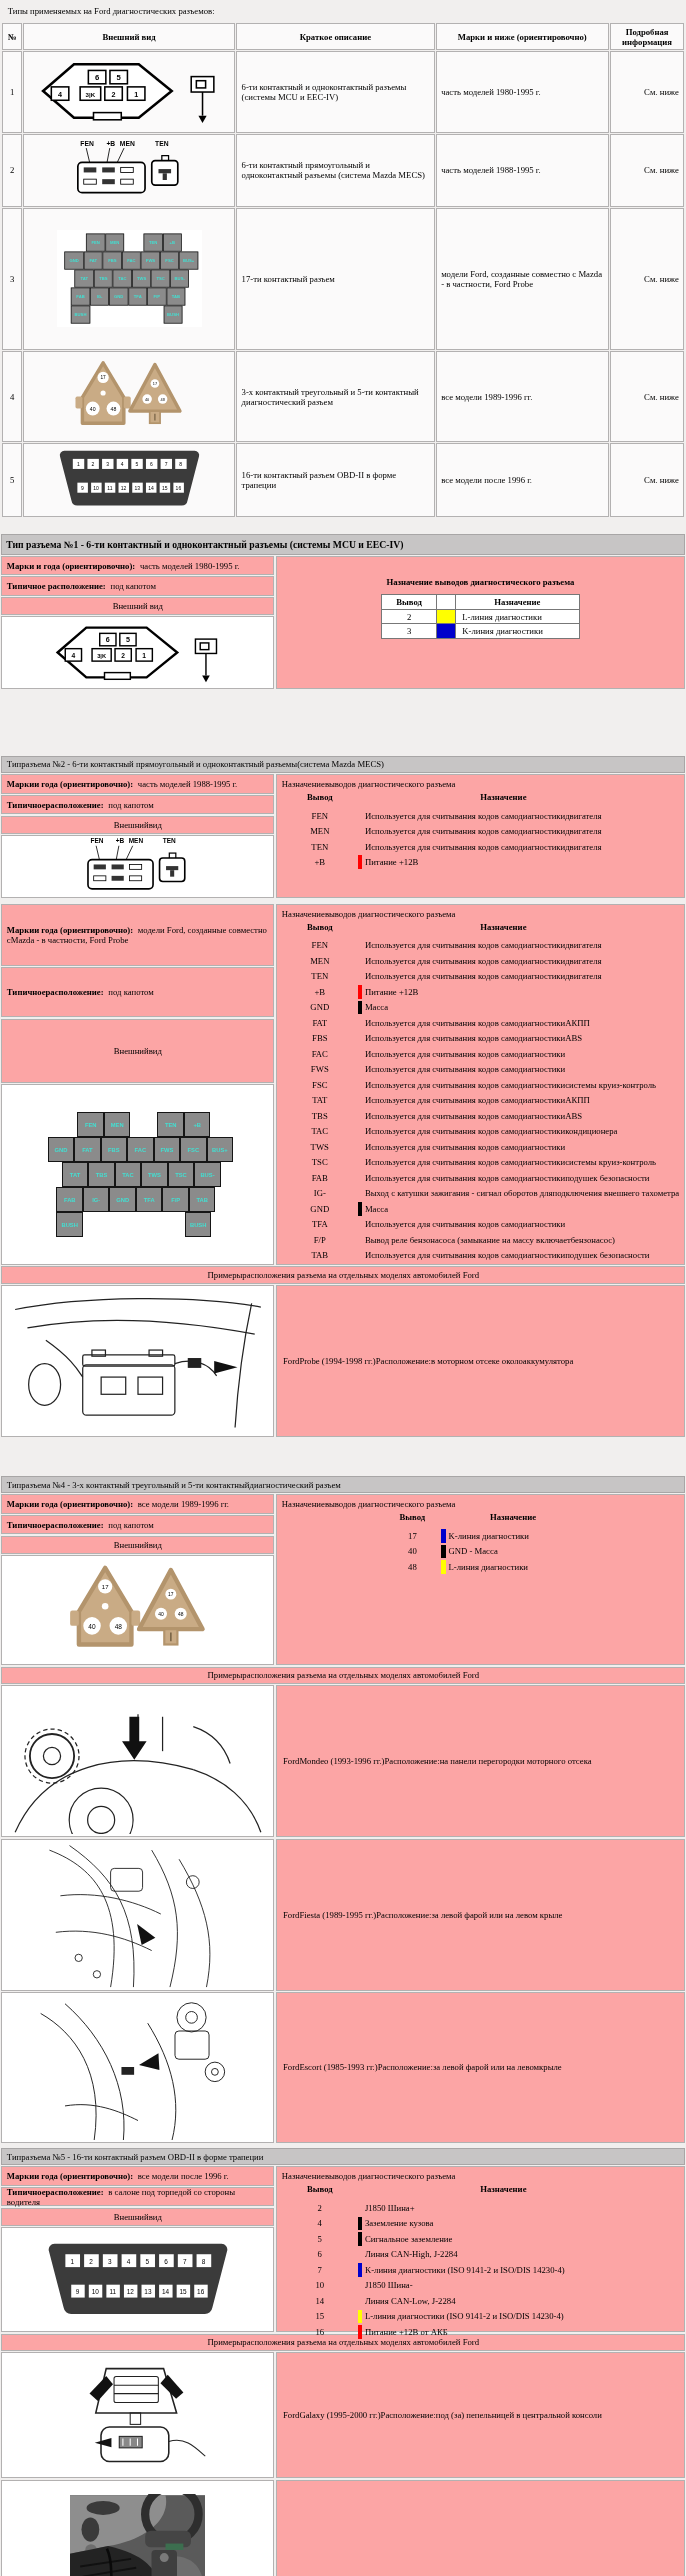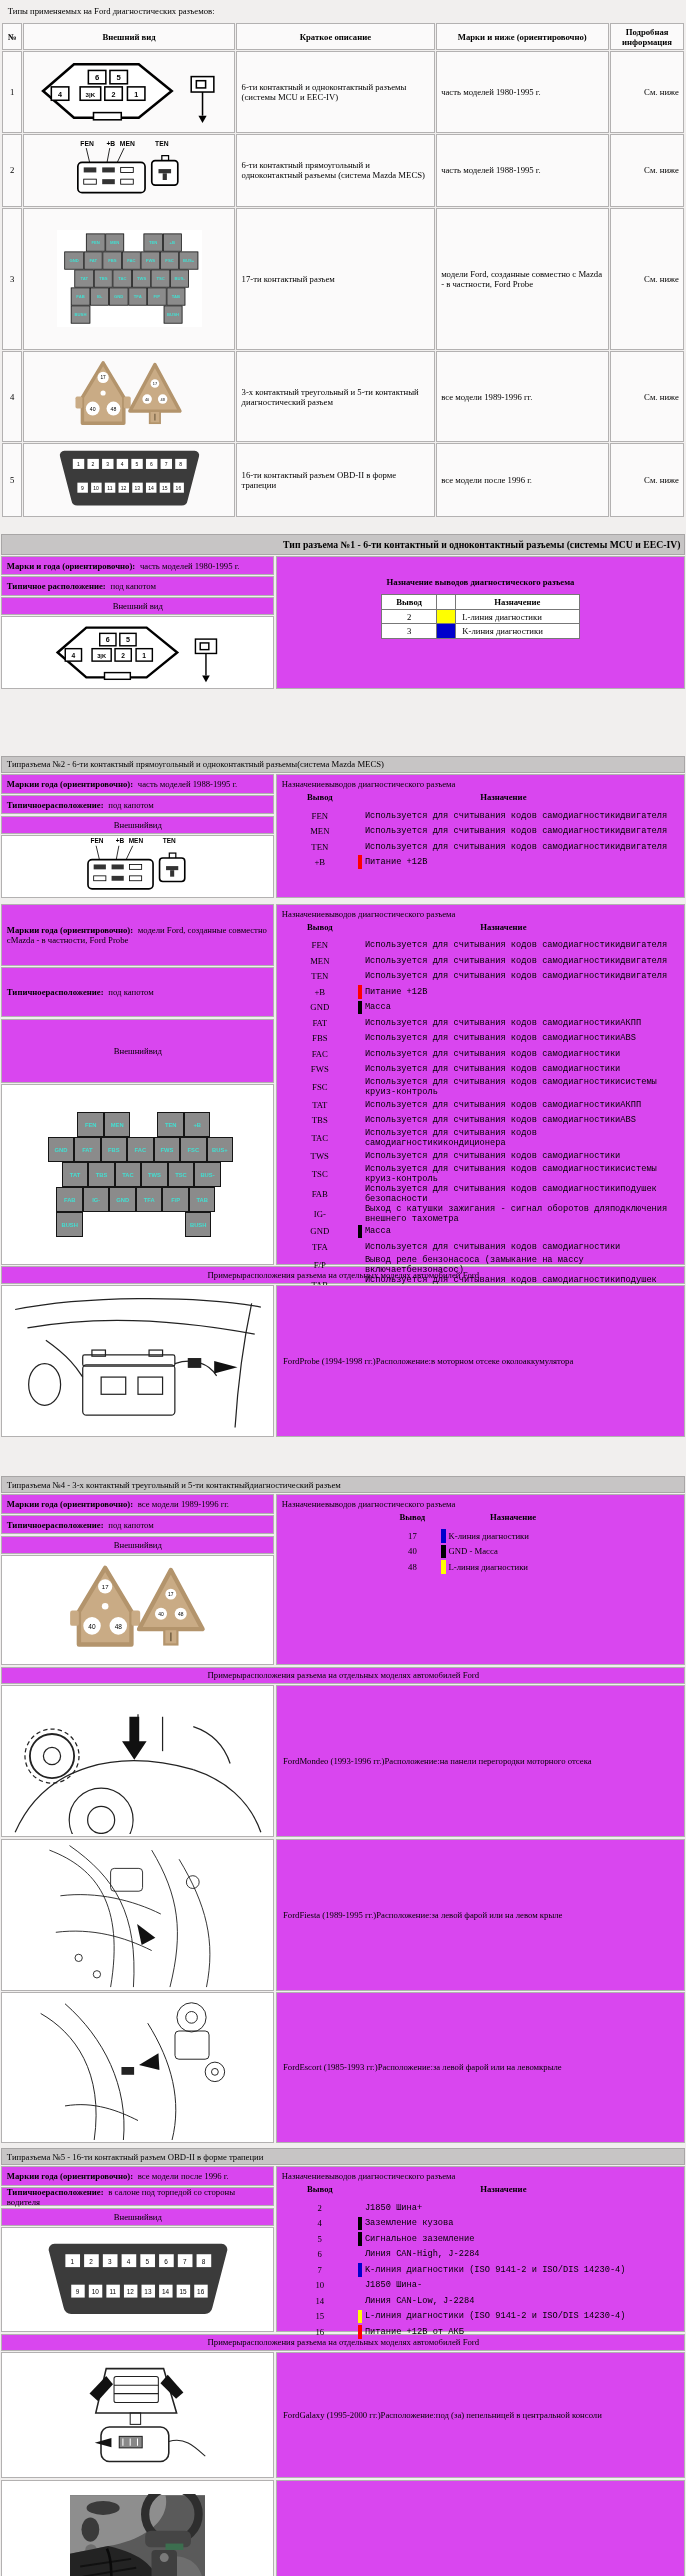--- a/index.html
+++ b/index.html
@@ -1,44 +1,44 @@
 <!DOCTYPE html>
 <html style="font-size:10.3px"><head>
 <meta charset="utf-8">
 <style>
   html,body{margin:0;padding:0;background:#f1efee;}
   .doc{width:684px;margin:0 1.3px;font-family:"Liberation Serif",serif;color:#000;}
   .intro{font-size:8.7px;padding:5.8px 0 6.4px 6.4px;}
   
-  .box{border:0.6px solid #b3b1b1;background:#d946ef;box-sizing:border-box;}
+  .box{border:0.6px solid #b3b1b1;background:#fca5a5;box-sizing:border-box;}
   
   table.sum{border-collapse:separate;border-spacing:1.3px;width:100%;}
   table.sum td,table.sum th{border:0.6px solid #b3b1b1;background:#fbfafa;font-size:8.7px;font-weight:normal;padding:2.6px 4.5px;vertical-align:middle;}
   table.sum th{text-align:center;font-weight:bold;}
   td.num{text-align:center;padding:1.3px;}
   td.imgc{text-align:center;background:#fff;}
   td.see{text-align:right;}
   .gap{height:15px;}
   
   .sec{margin-top:5.2px;}
   .hdr{background:#c7c5c5;border:0.6px solid #a8a6a6;padding:2.6px 4.5px;font-size:8.7px;box-sizing:border-box;}
-  .hdr.center{text-align:right;font-weight:bold;font-size:9.7px;padding:3.9px;}
+  .hdr.center{text-align:left;font-weight:bold;font-size:9.7px;padding:3.9px;}
   .body2{display:flex;gap:1.3px;margin-top:1.3px;align-items:stretch;}
   .leftcol{width:273px;display:flex;flex-direction:column;gap:1.3px;}
   .lbl{padding:3.2px 4.5px;font-size:8.7px;display:flex;align-items:center;}
   .lbl b{margin-right:2.6px;white-space:nowrap;}
   .viewhdr{text-align:center;padding:3.2px;font-size:8.7px;display:flex;align-items:center;justify-content:center;}
   .imgbox{flex:1;display:flex;align-items:center;justify-content:center;background:#fff;overflow:hidden;}
   .rightcol{flex:1;padding:2.6px 5.2px;font-size:8.7px;}
   .ptitle{margin:1.3px 0 2.6px 0;}
   .pinhead{display:flex;font-weight:bold;margin:2.6px 0;}
   .pincode{width:76px;text-align:center;flex:none;}
   .chip{width:4.5px;height:13.5px;margin-right:2.6px;flex:none;}
   .pinrow{display:flex;align-items:center;min-height:15.5px;}
-  .purpose{flex:1;font-family:Liberation Mono, monospace;}
+  .purpose{flex:1;}
   .pheadc{flex:1;text-align:center;max-width:277px;}
   
   .rc-center{text-align:center;}
   table.pintbl{border-collapse:collapse;margin:6.4px auto;}
   table.pintbl td,table.pintbl th{border:0.6px solid #777;font-size:8.7px;padding:1.9px 6.4px;background:#fff;}
   table.pintbl th{font-weight:bold;}
   td.chipcell{padding:0;width:5.2px;}
   
   .exbar{text-align:center;padding:2.6px;margin-top:1.3px;font-size:8.7px;}
   .exrow{display:flex;gap:1.3px;margin-top:1.3px;align-items:stretch;}

